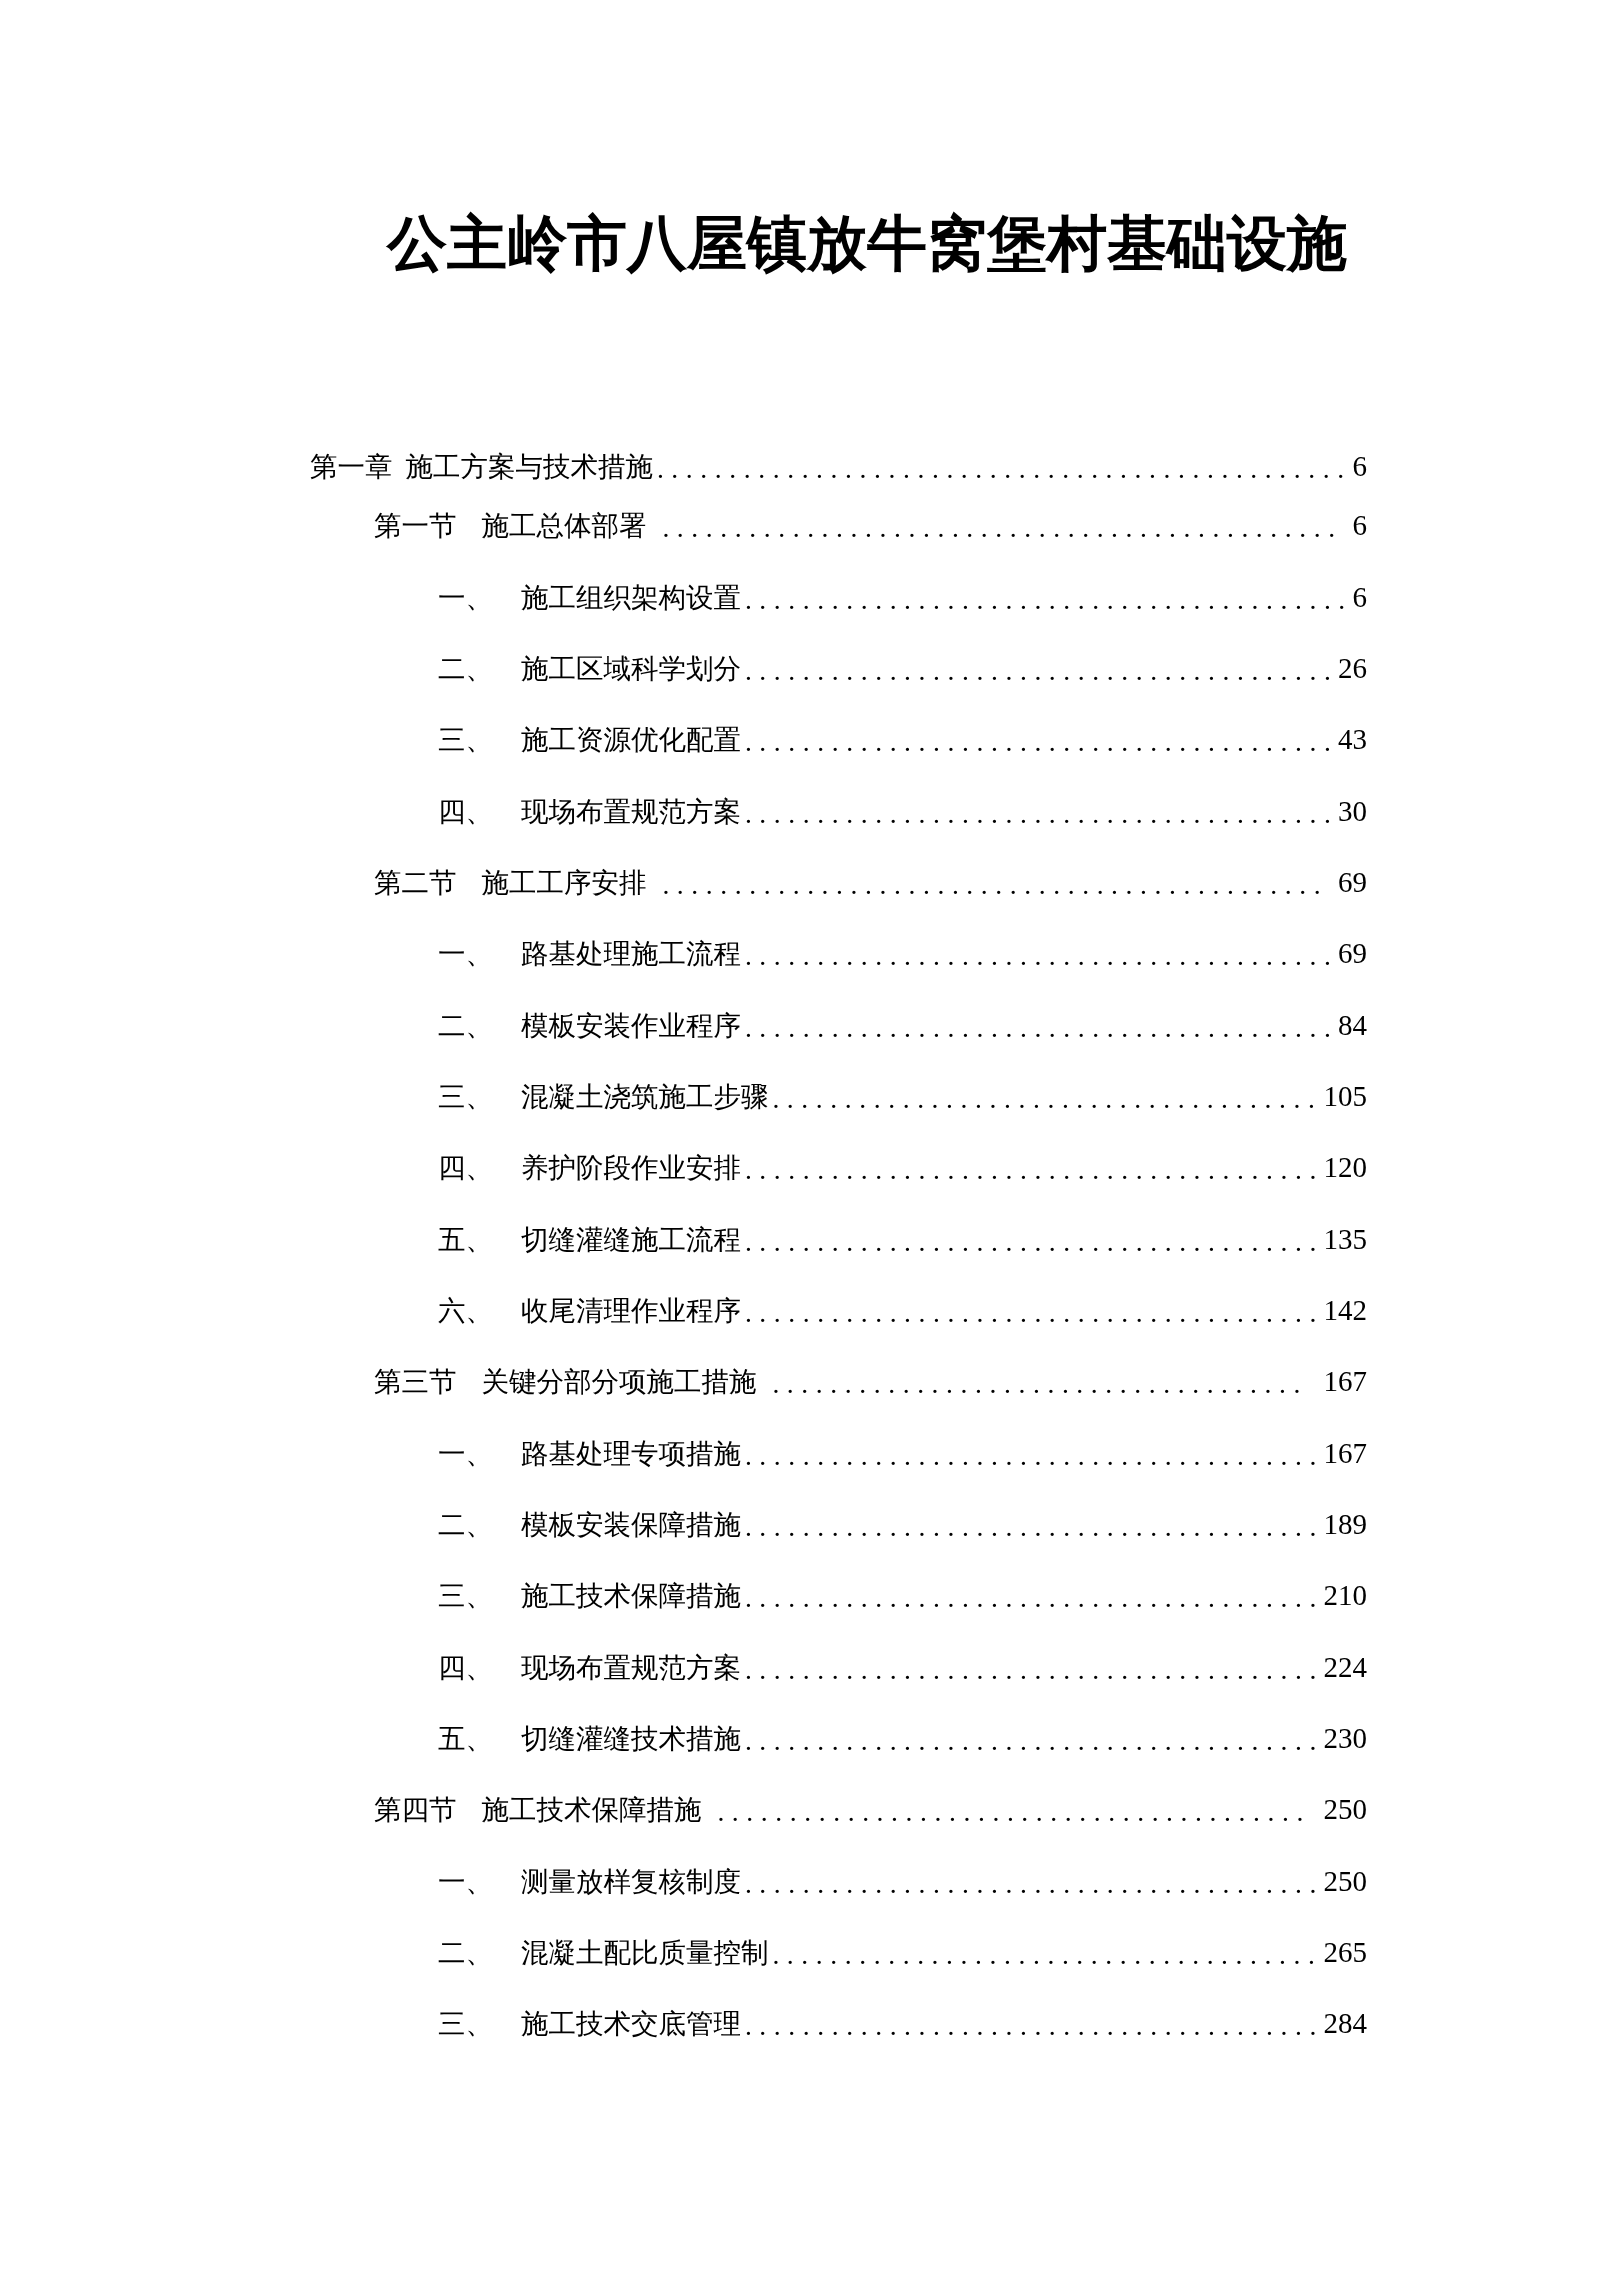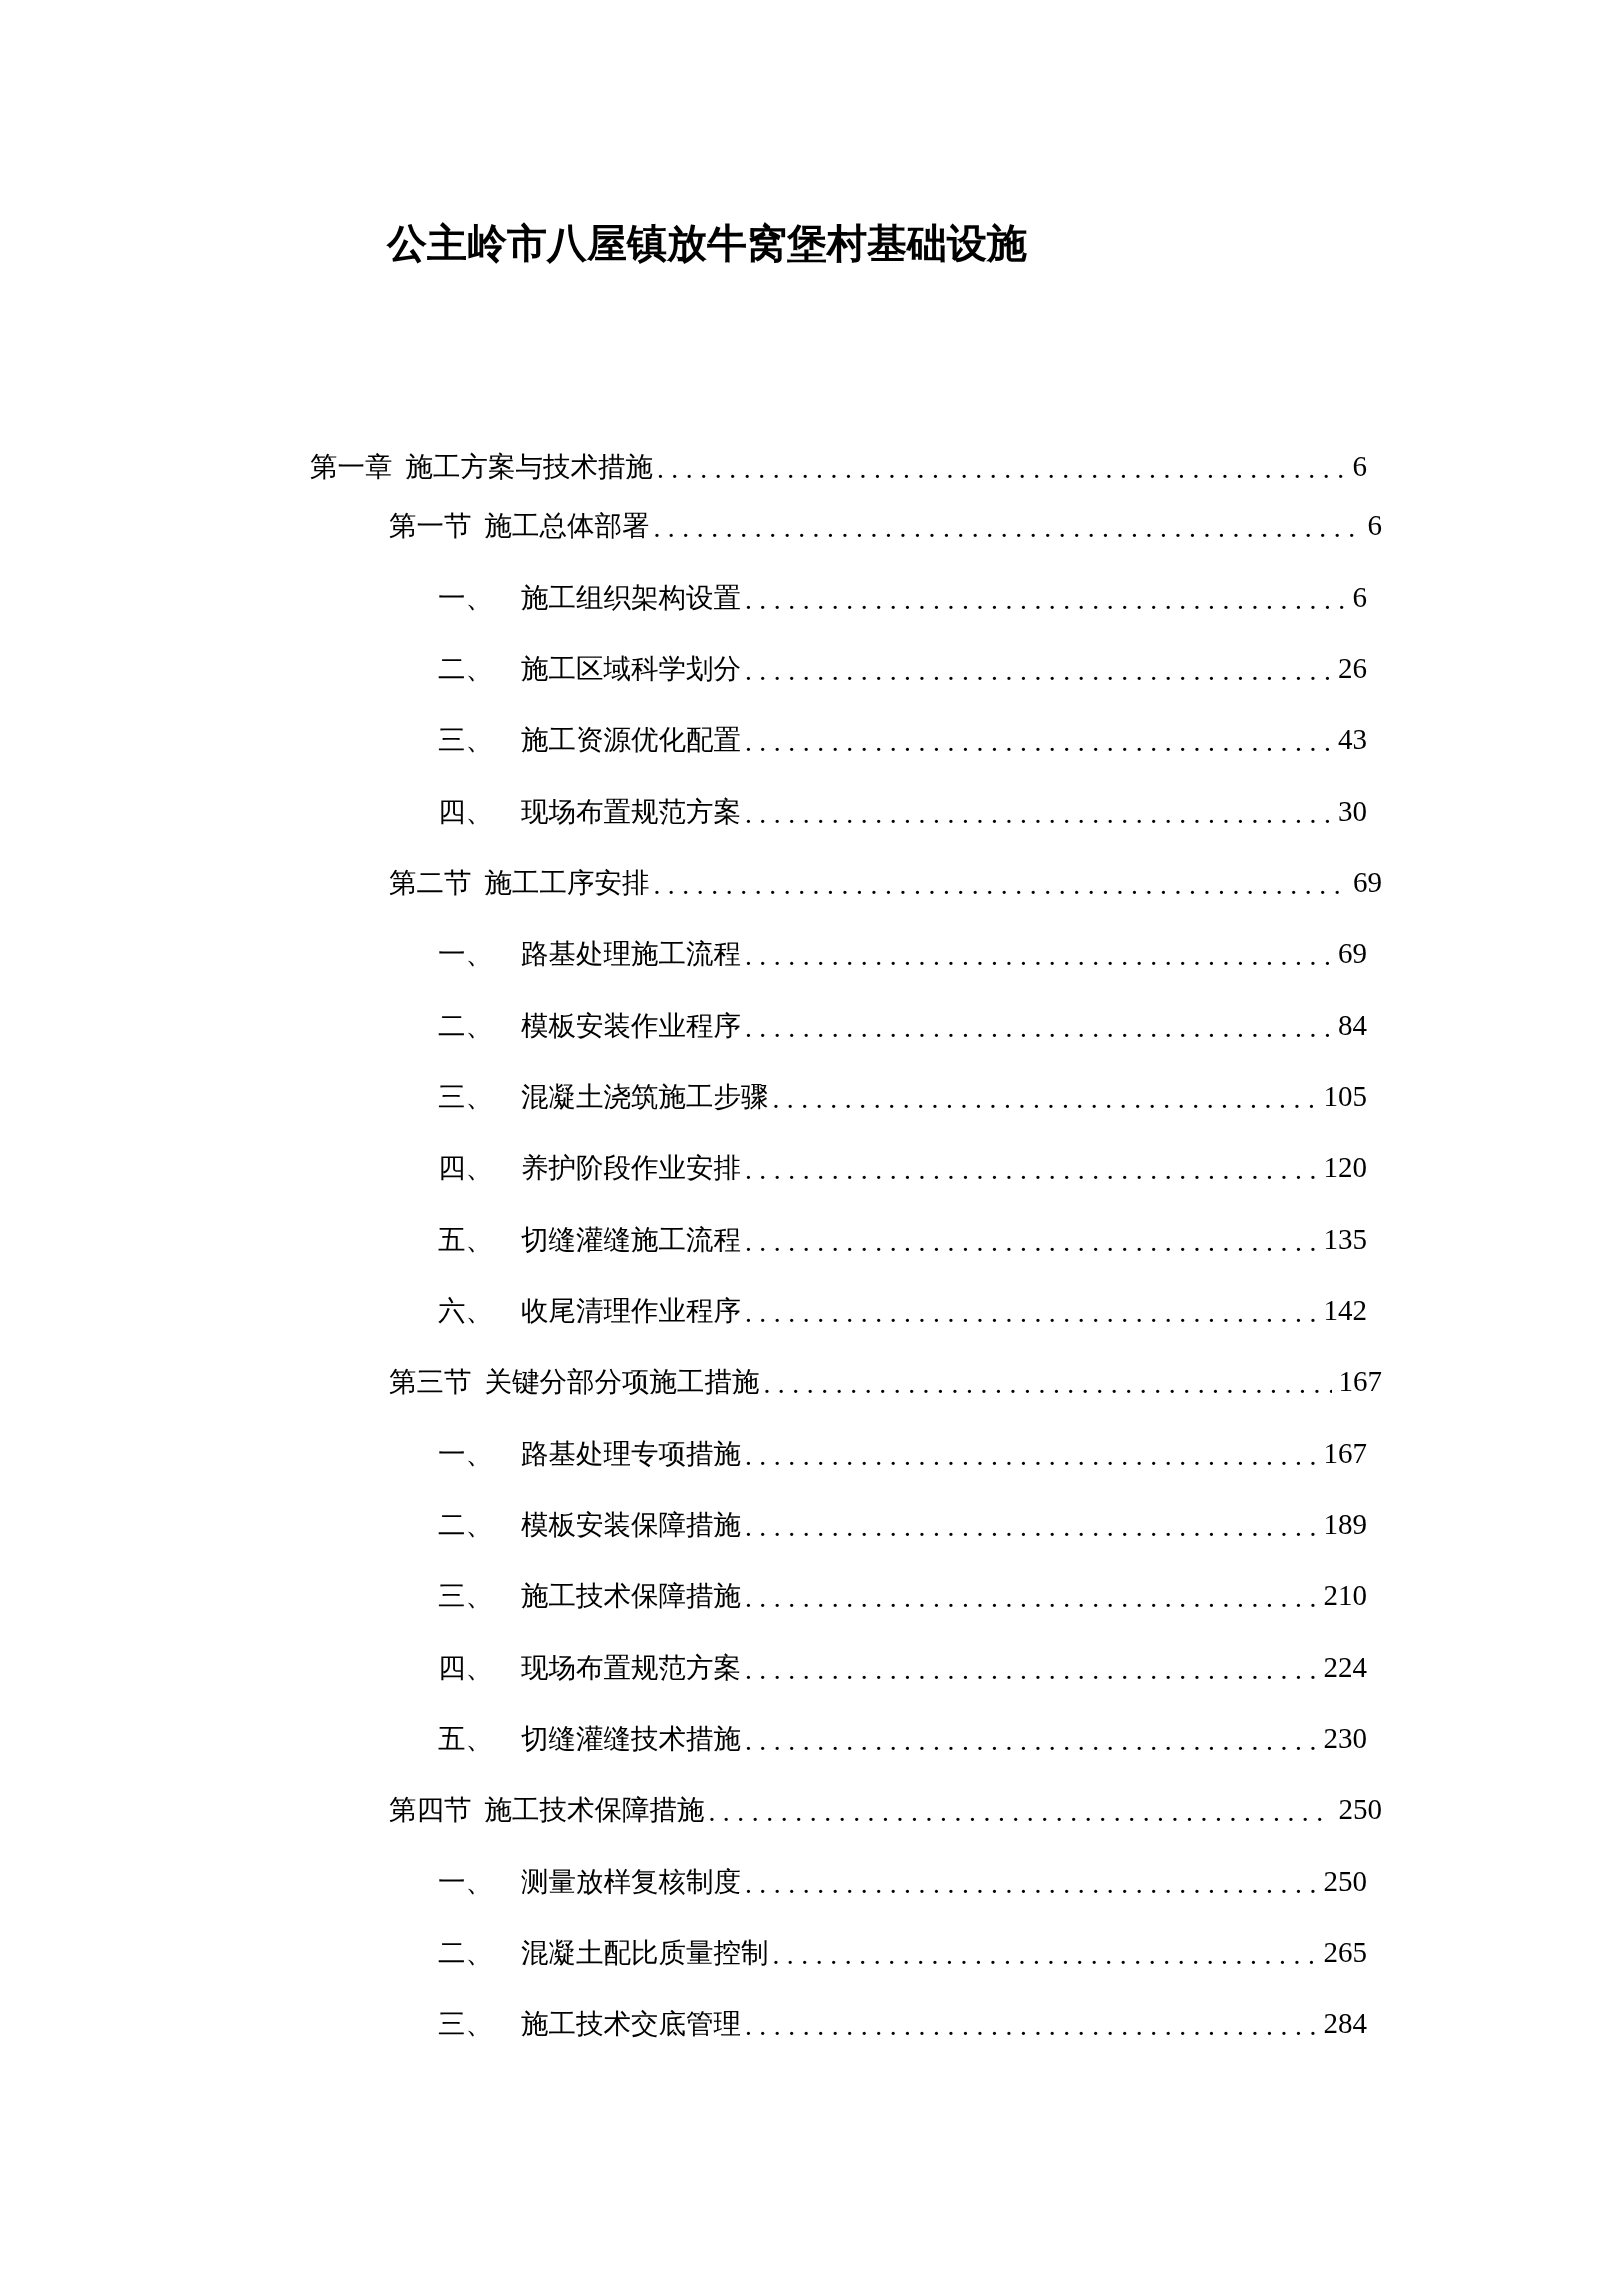--- a/index.html
+++ b/index.html
@@ -19,21 +19,21 @@
       position: absolute;
       left: 0; top: 0;
       width: 1623px;
       height: 2295px;
       background: #ffffff;
     }
     .title-line {
       position: absolute;
       font-family: "DejaVu Sans", "Liberation Sans", sans-serif;
       font-weight: bold;
-      font-size: 40px;
+      font-size: 60px;
       line-height: 65px;
       white-space: nowrap;
       letter-spacing: 0px;
     }
     .title-line-1 { left: 387px; top: 211px; }
     .title-line-2 { left: 568px; top: 328px; }
 
     .toc {
       position: absolute;
       left: 0; top: 0;
@@ -68,21 +68,21 @@
       color: #000;
     }
     .toc-row .page-no {
       flex: 0 0 auto;
       font-family: "Liberation Serif", serif;
       font-size: 29px;
       text-align: right;
     }
     
     .lvl-chapter { left: 310px; width: 1057px; margin-top: 12px; }
-    .lvl-section { left: 389px; width: 993px; }
+    .lvl-section { left: 374px; width: 993px; gap: 12px; }
     .lvl-item    { left: 438px; width: 929px; }
     .lvl-chapter .num { margin-right: 13px; }
     .lvl-section .num { margin-right: 13px; }
     .lvl-item .num { width: 83px; }
   </style>
 </head>
 <body>
 
 <div class="page">
 

